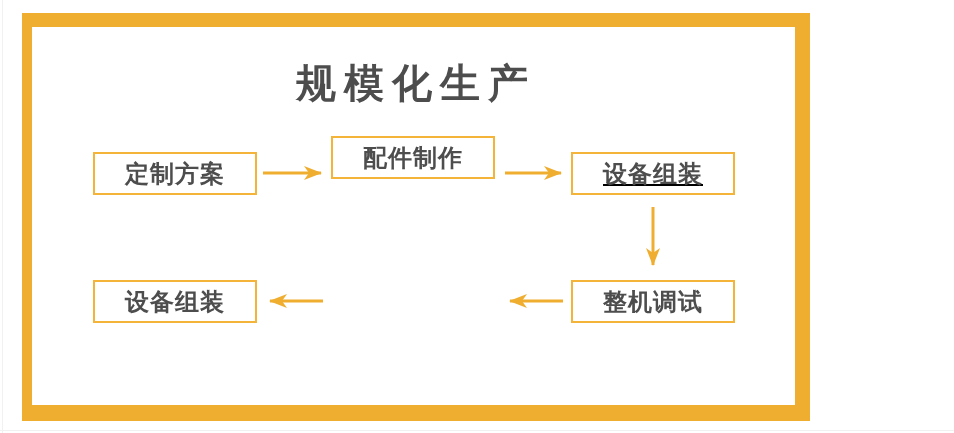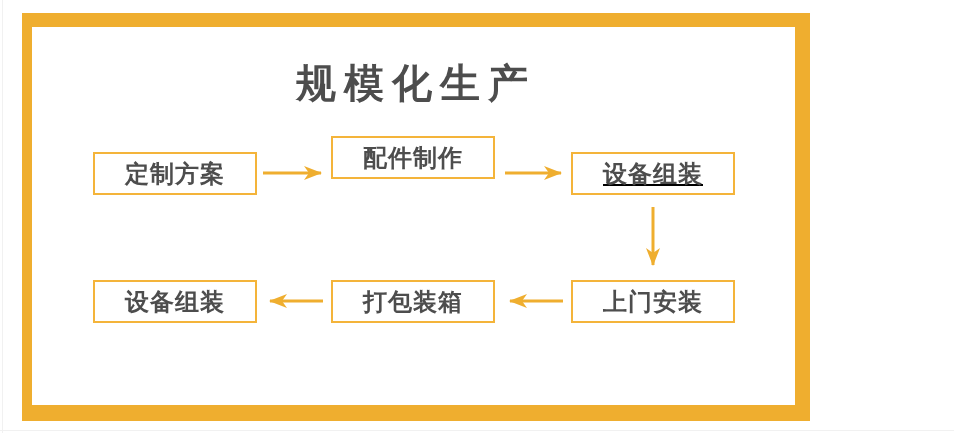--- a/index.html
+++ b/index.html
@@ -90,24 +90,21 @@
   <div class="node n1">
     <span>定制方案</span>
   </div>
   <div class="node n2">
     <span>配件制作</span>
   </div>
   <div class="node n3">
     <span>设备组装</span>
   </div>
   <div class="node n4">
-    <span>上门安装</span>
-  </div>
-  <div class="node n5">
-    <span>打包装箱</span>
+    <span>整机调试</span>
   </div>
   <div class="node n6">
     <span>设备组装</span>
   </div>
 
   <svg class="arrows" viewBox="0 0 954 433" xmlns="http://www.w3.org/2000/svg">
     <defs>
       <marker id="arrowhead" markerUnits="userSpaceOnUse" markerWidth="20" markerHeight="16" refX="17" refY="7" orient="auto">
         <path d="M0,0 L18,7 L0,14 L5,7 Z"></path>
       </marker>

